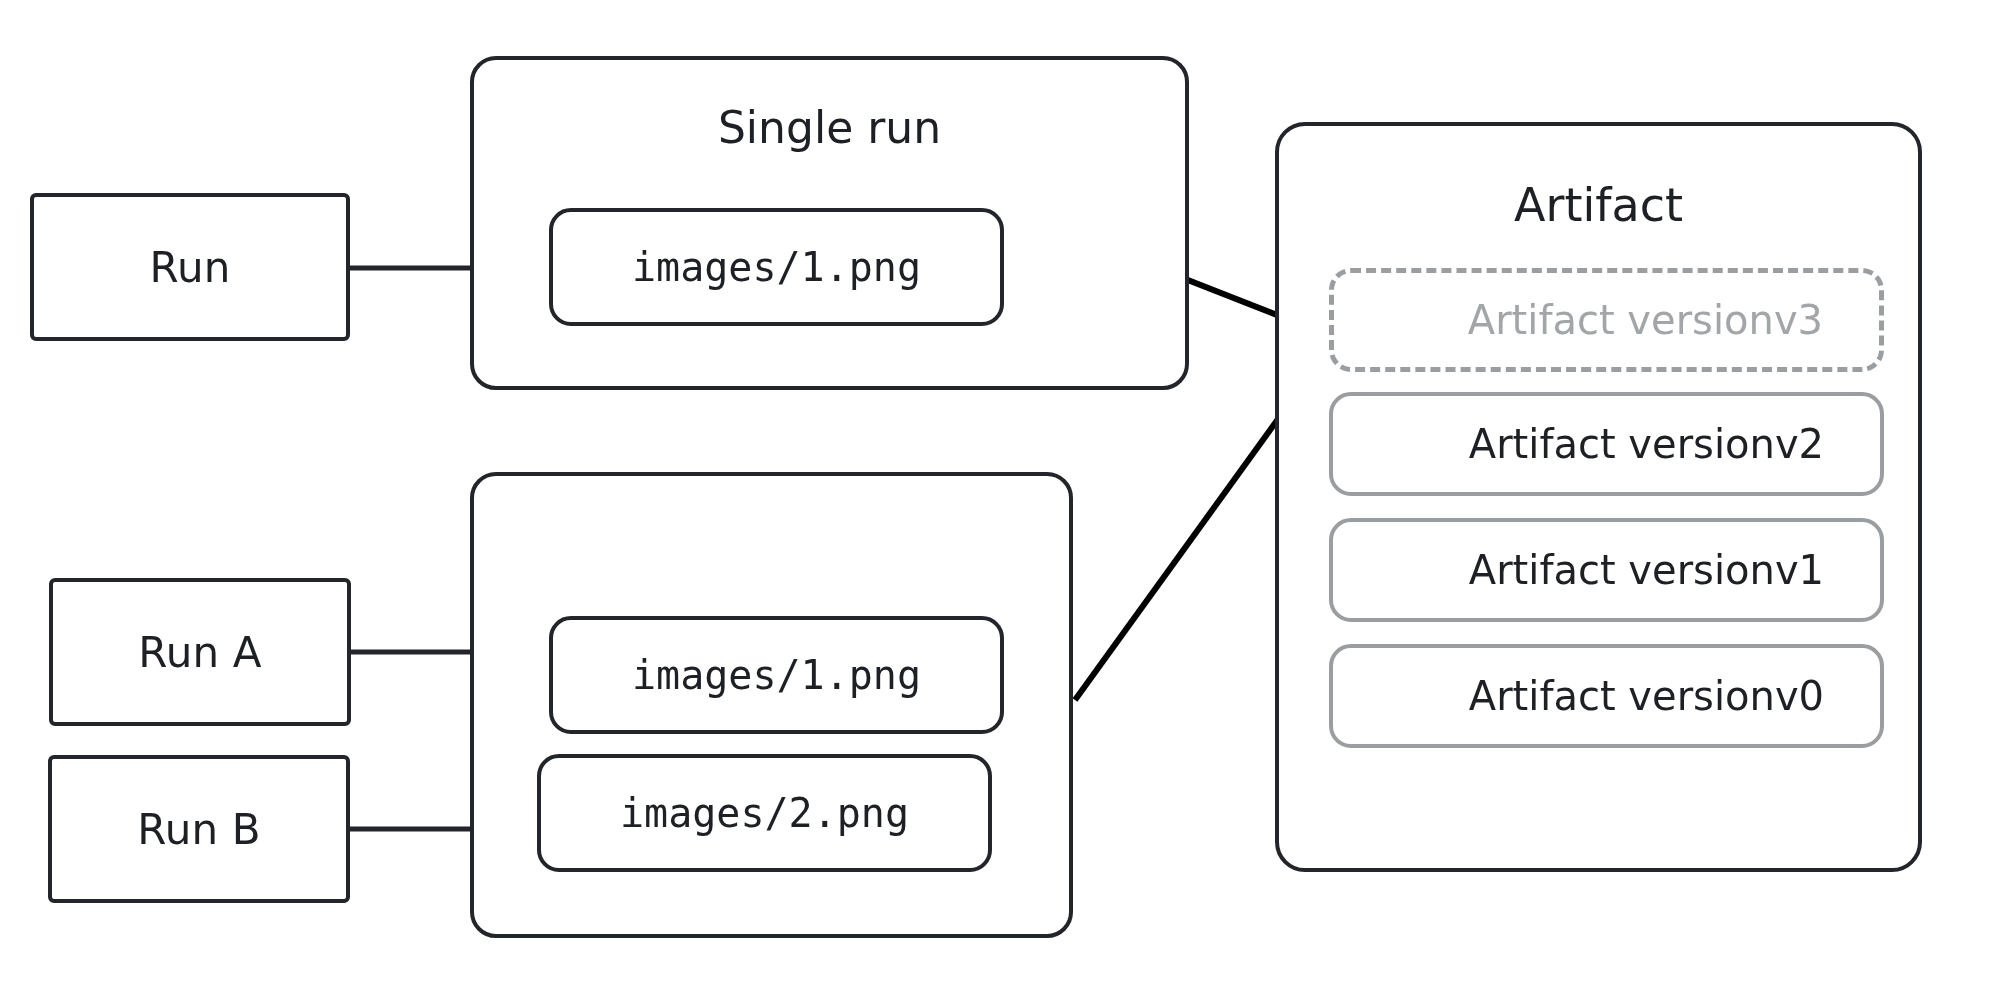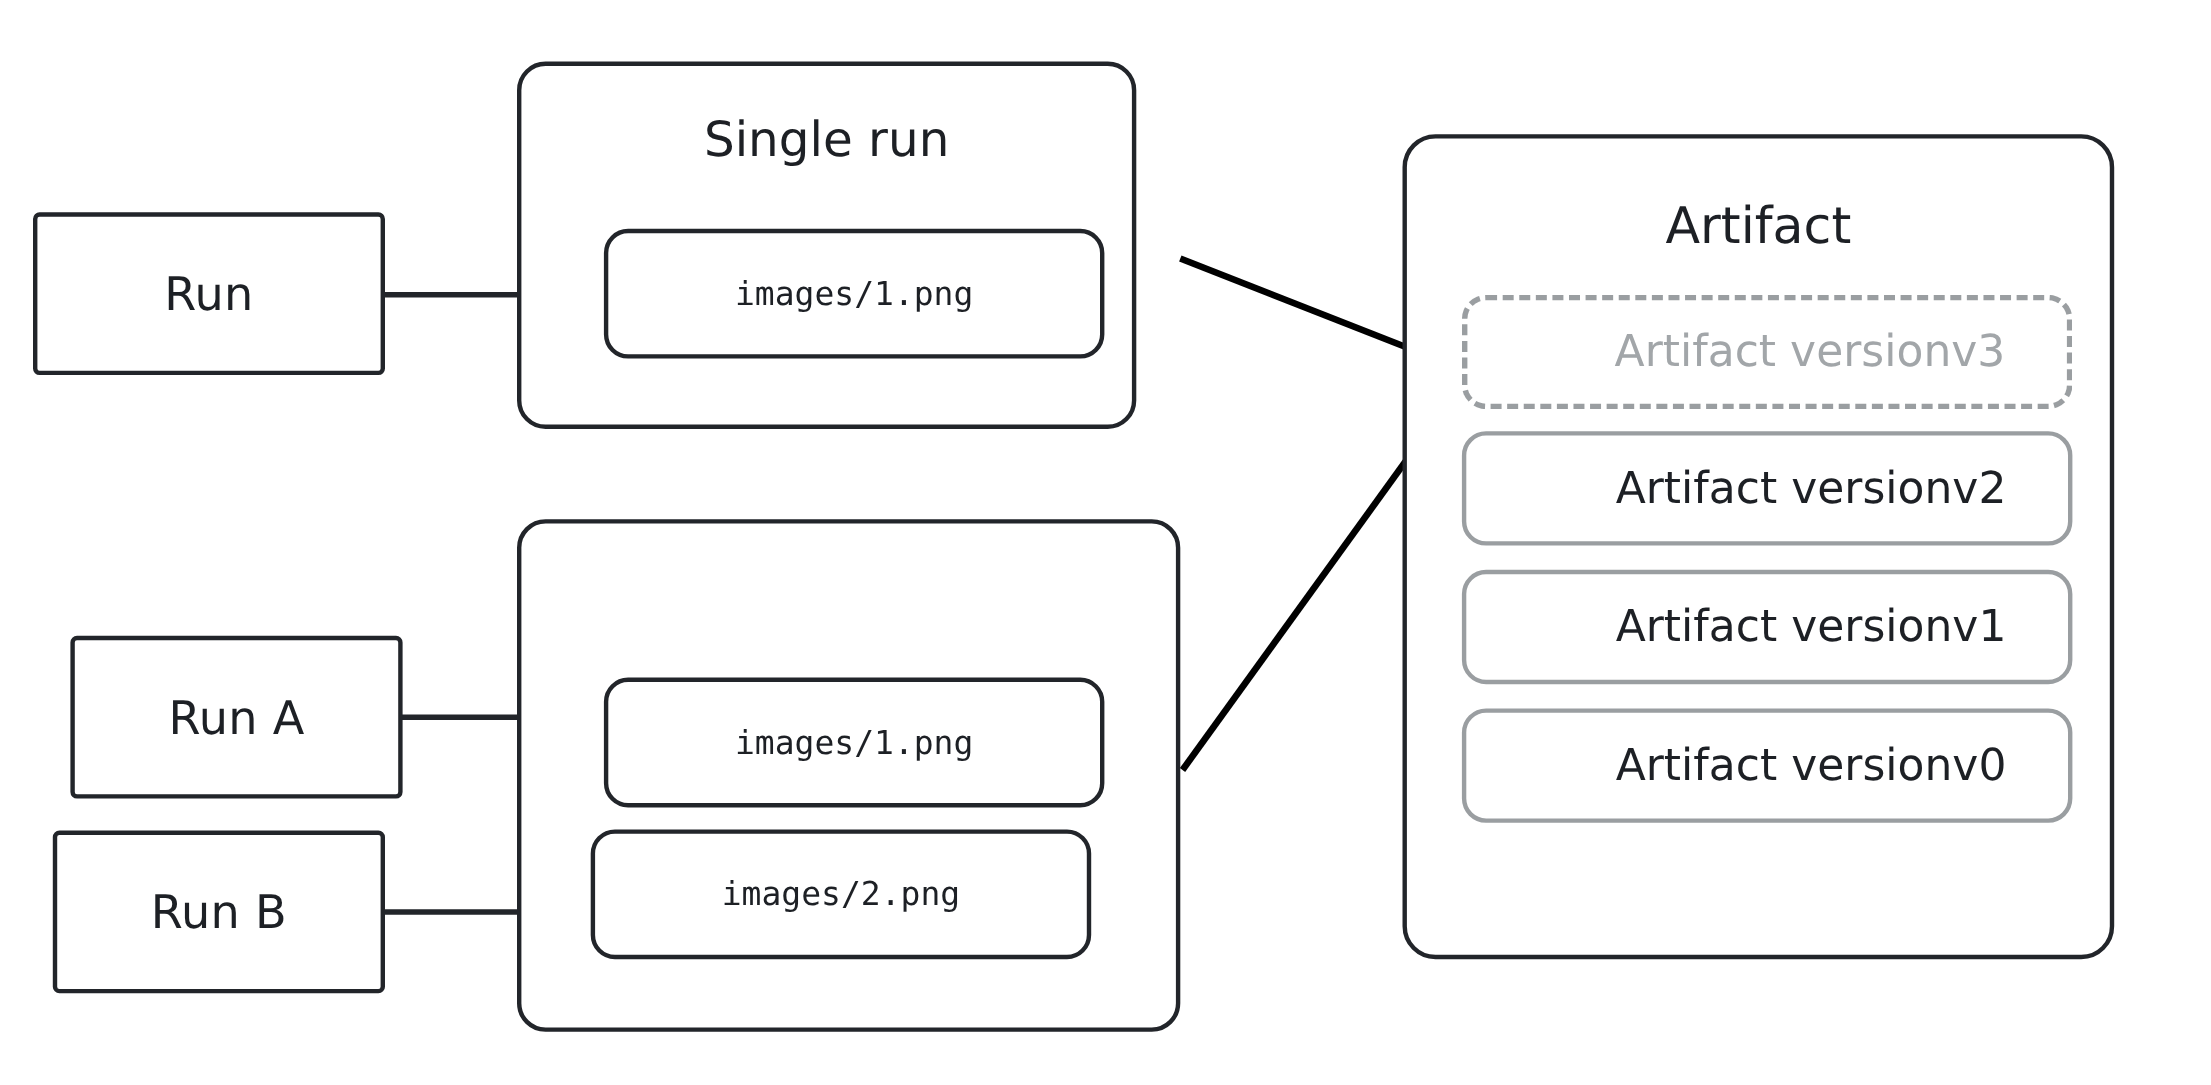--- a/index.html
+++ b/index.html
@@ -61,21 +61,21 @@
     font-size: 44px;
     color: #1d2025;
   }
   
   .file-node {
     border: 4px solid #22252a;
     border-radius: 22px;
   }
   .file-node .lbl {
     font-family: "DejaVu Sans Mono", monospace;
-    font-size: 30px;
+    font-size: 40px;
     color: #1d2025;
     letter-spacing: 0px;
   }
   
   .artifact-panel {
     position: absolute;
     box-sizing: border-box;
     border: 4px solid #22252a;
     border-radius: 30px;
     background: #ffffff;
@@ -144,29 +144,29 @@
 
     <line x1="1073" y1="235" x2="1333" y2="337" stroke="#000000" stroke-width="6" marker-end="url(#arrow-big)"></line>
 
     <line x1="1075" y1="700" x2="1333" y2="343" stroke="#000000" stroke-width="6" marker-end="url(#arrow-big)"></line>
   </svg>
 
   <div class="node run-node" style="left:30px; top:193px; width:320px; height:148px;">
     <span class="lbl">Run</span>
   </div>
 
-  <div class="node run-node" style="left:64px; top:578px; width:302px; height:148px;">
+  <div class="node run-node" style="left:49px; top:578px; width:302px; height:148px;">
     <span class="lbl">Run A</span>
   </div>
 
   <div class="node run-node" style="left:48px; top:755px; width:302px; height:148px;">
     <span class="lbl">Run B</span>
   </div>
 
-  <div class="group" style="left:470px; top:56px; width:563px; height:334px;">
+  <div class="group" style="left:470px; top:56px; width:719px; height:334px;">
     <div class="group-title" style="top:42px;">Single run</div>
     <div class="node file-node" style="left:75px; top:148px; width:455px; height:118px;">
       <span class="lbl">images/1.png</span>
     </div>
   </div>
 
   <div class="group" style="left:470px; top:472px; width:603px; height:466px;">
     <div class="node file-node" style="left:75px; top:140px; width:455px; height:118px;">
       <span class="lbl">images/1.png</span>
     </div>

